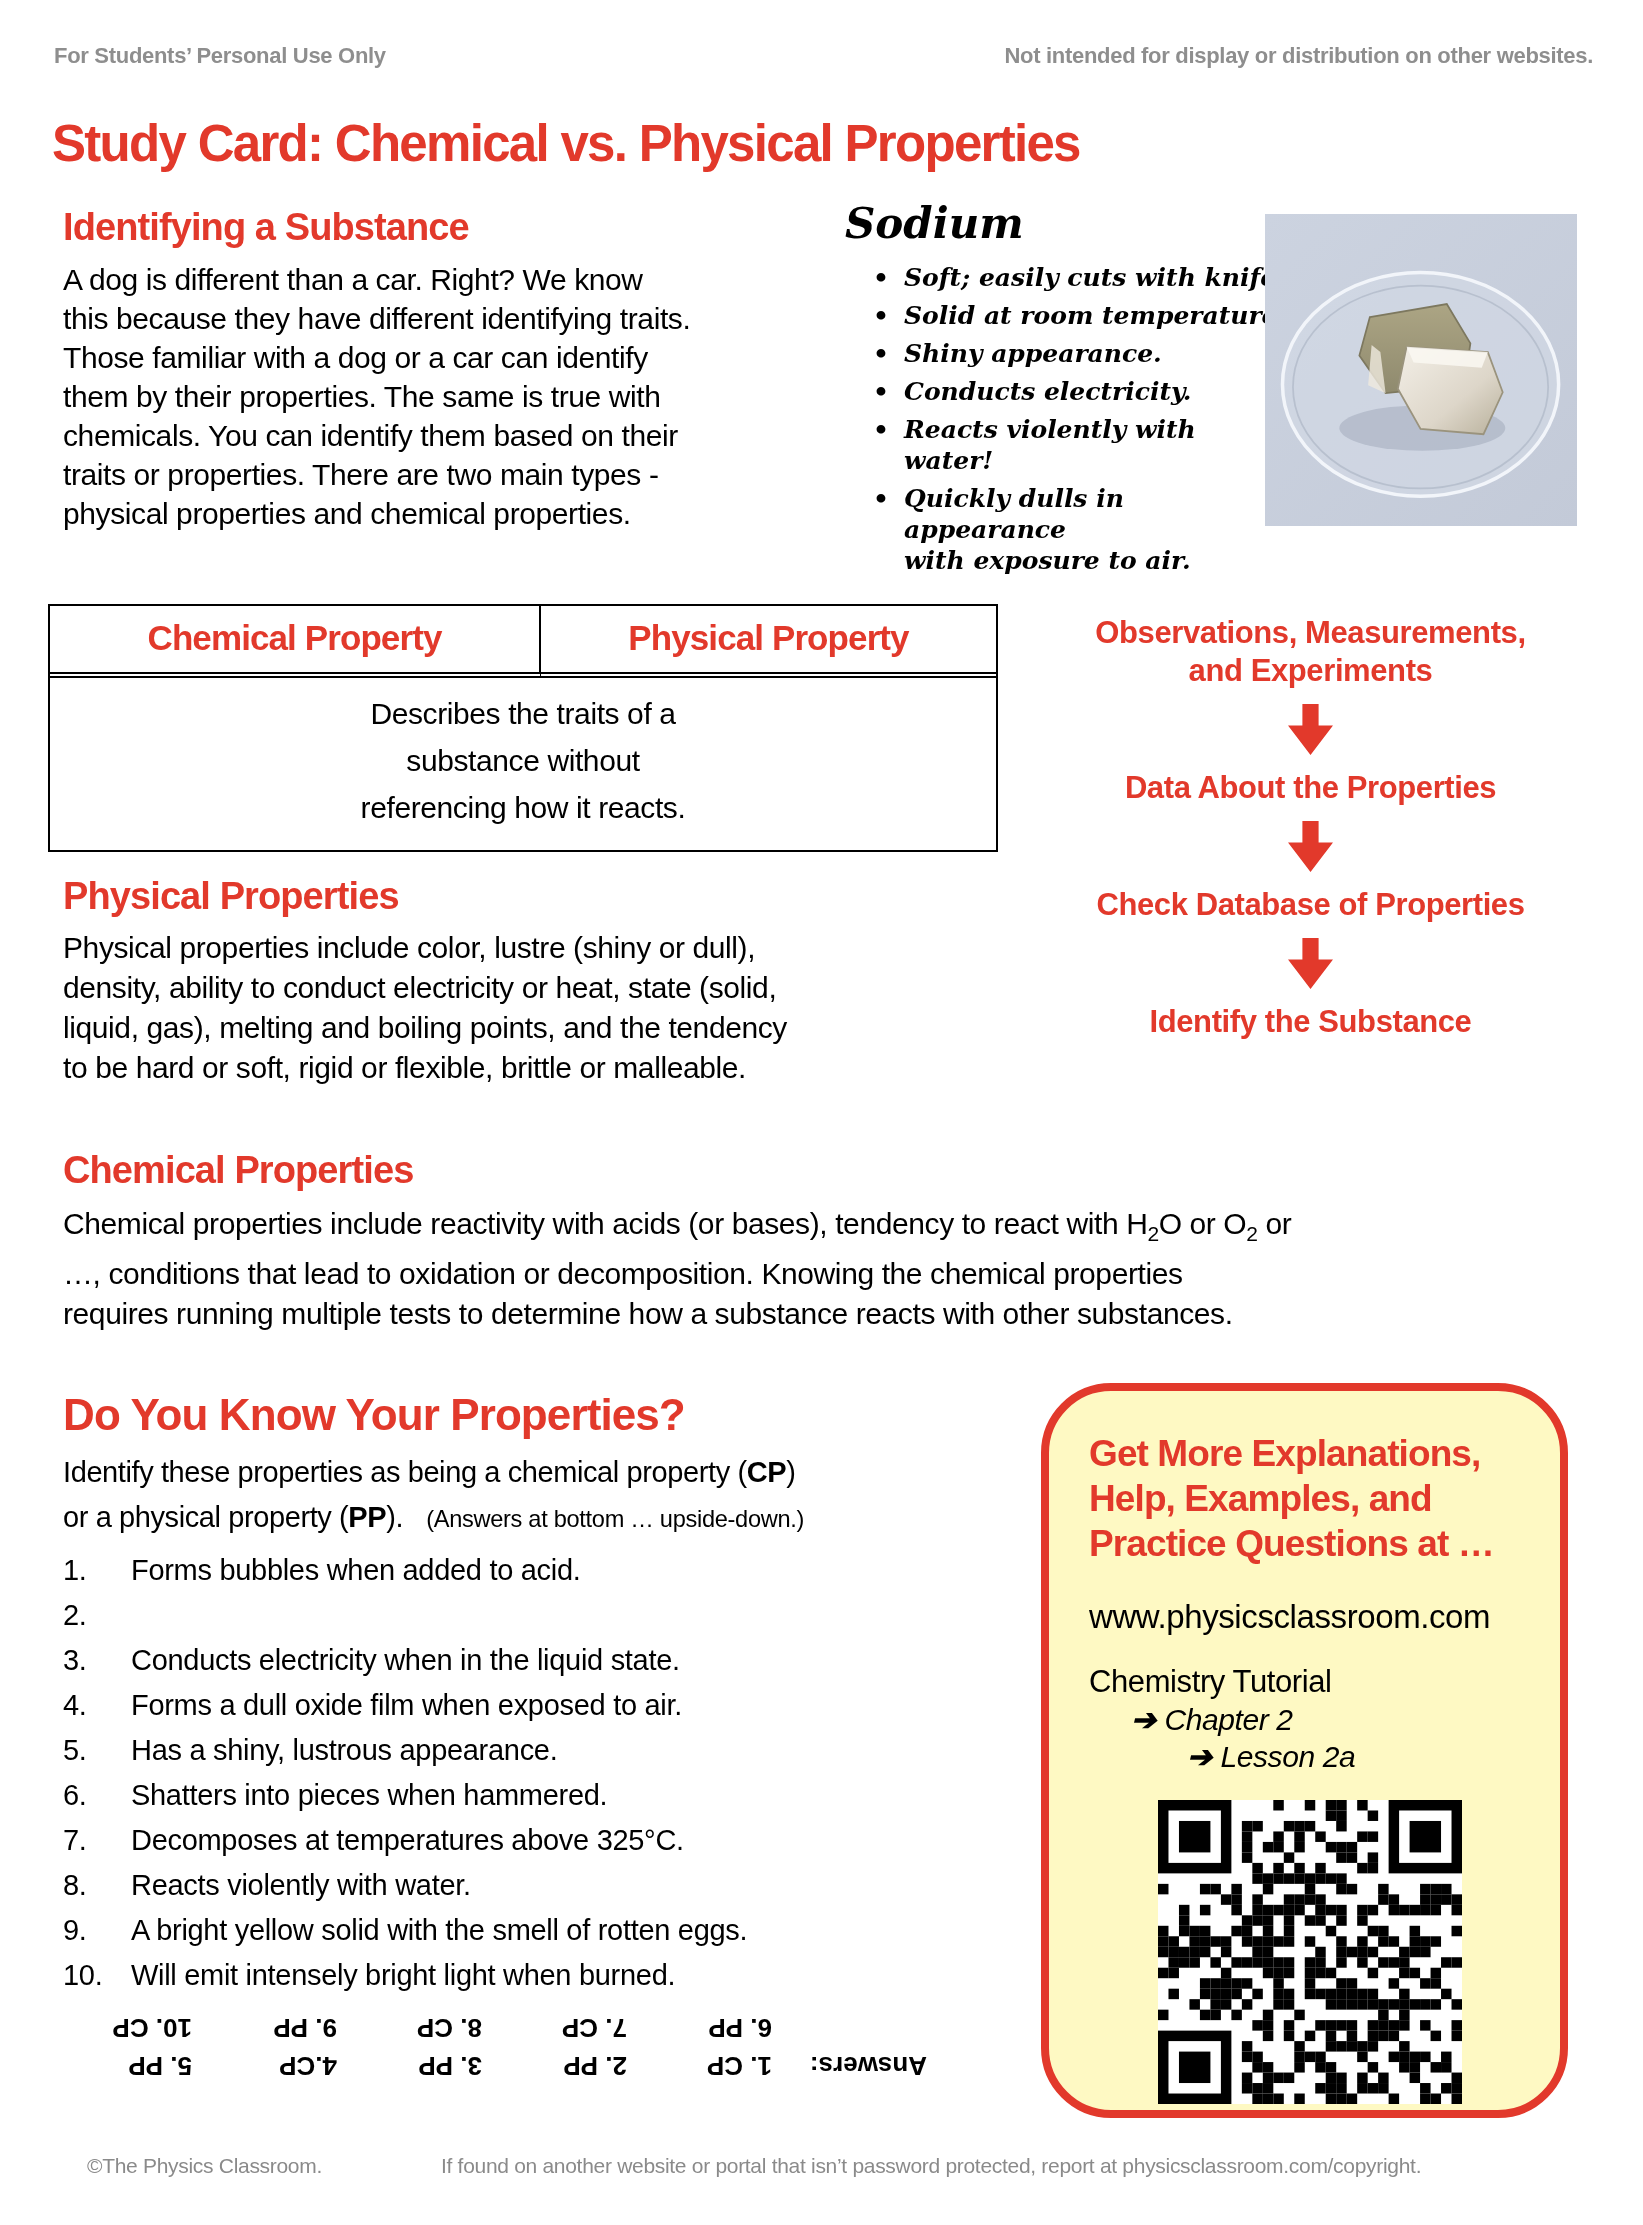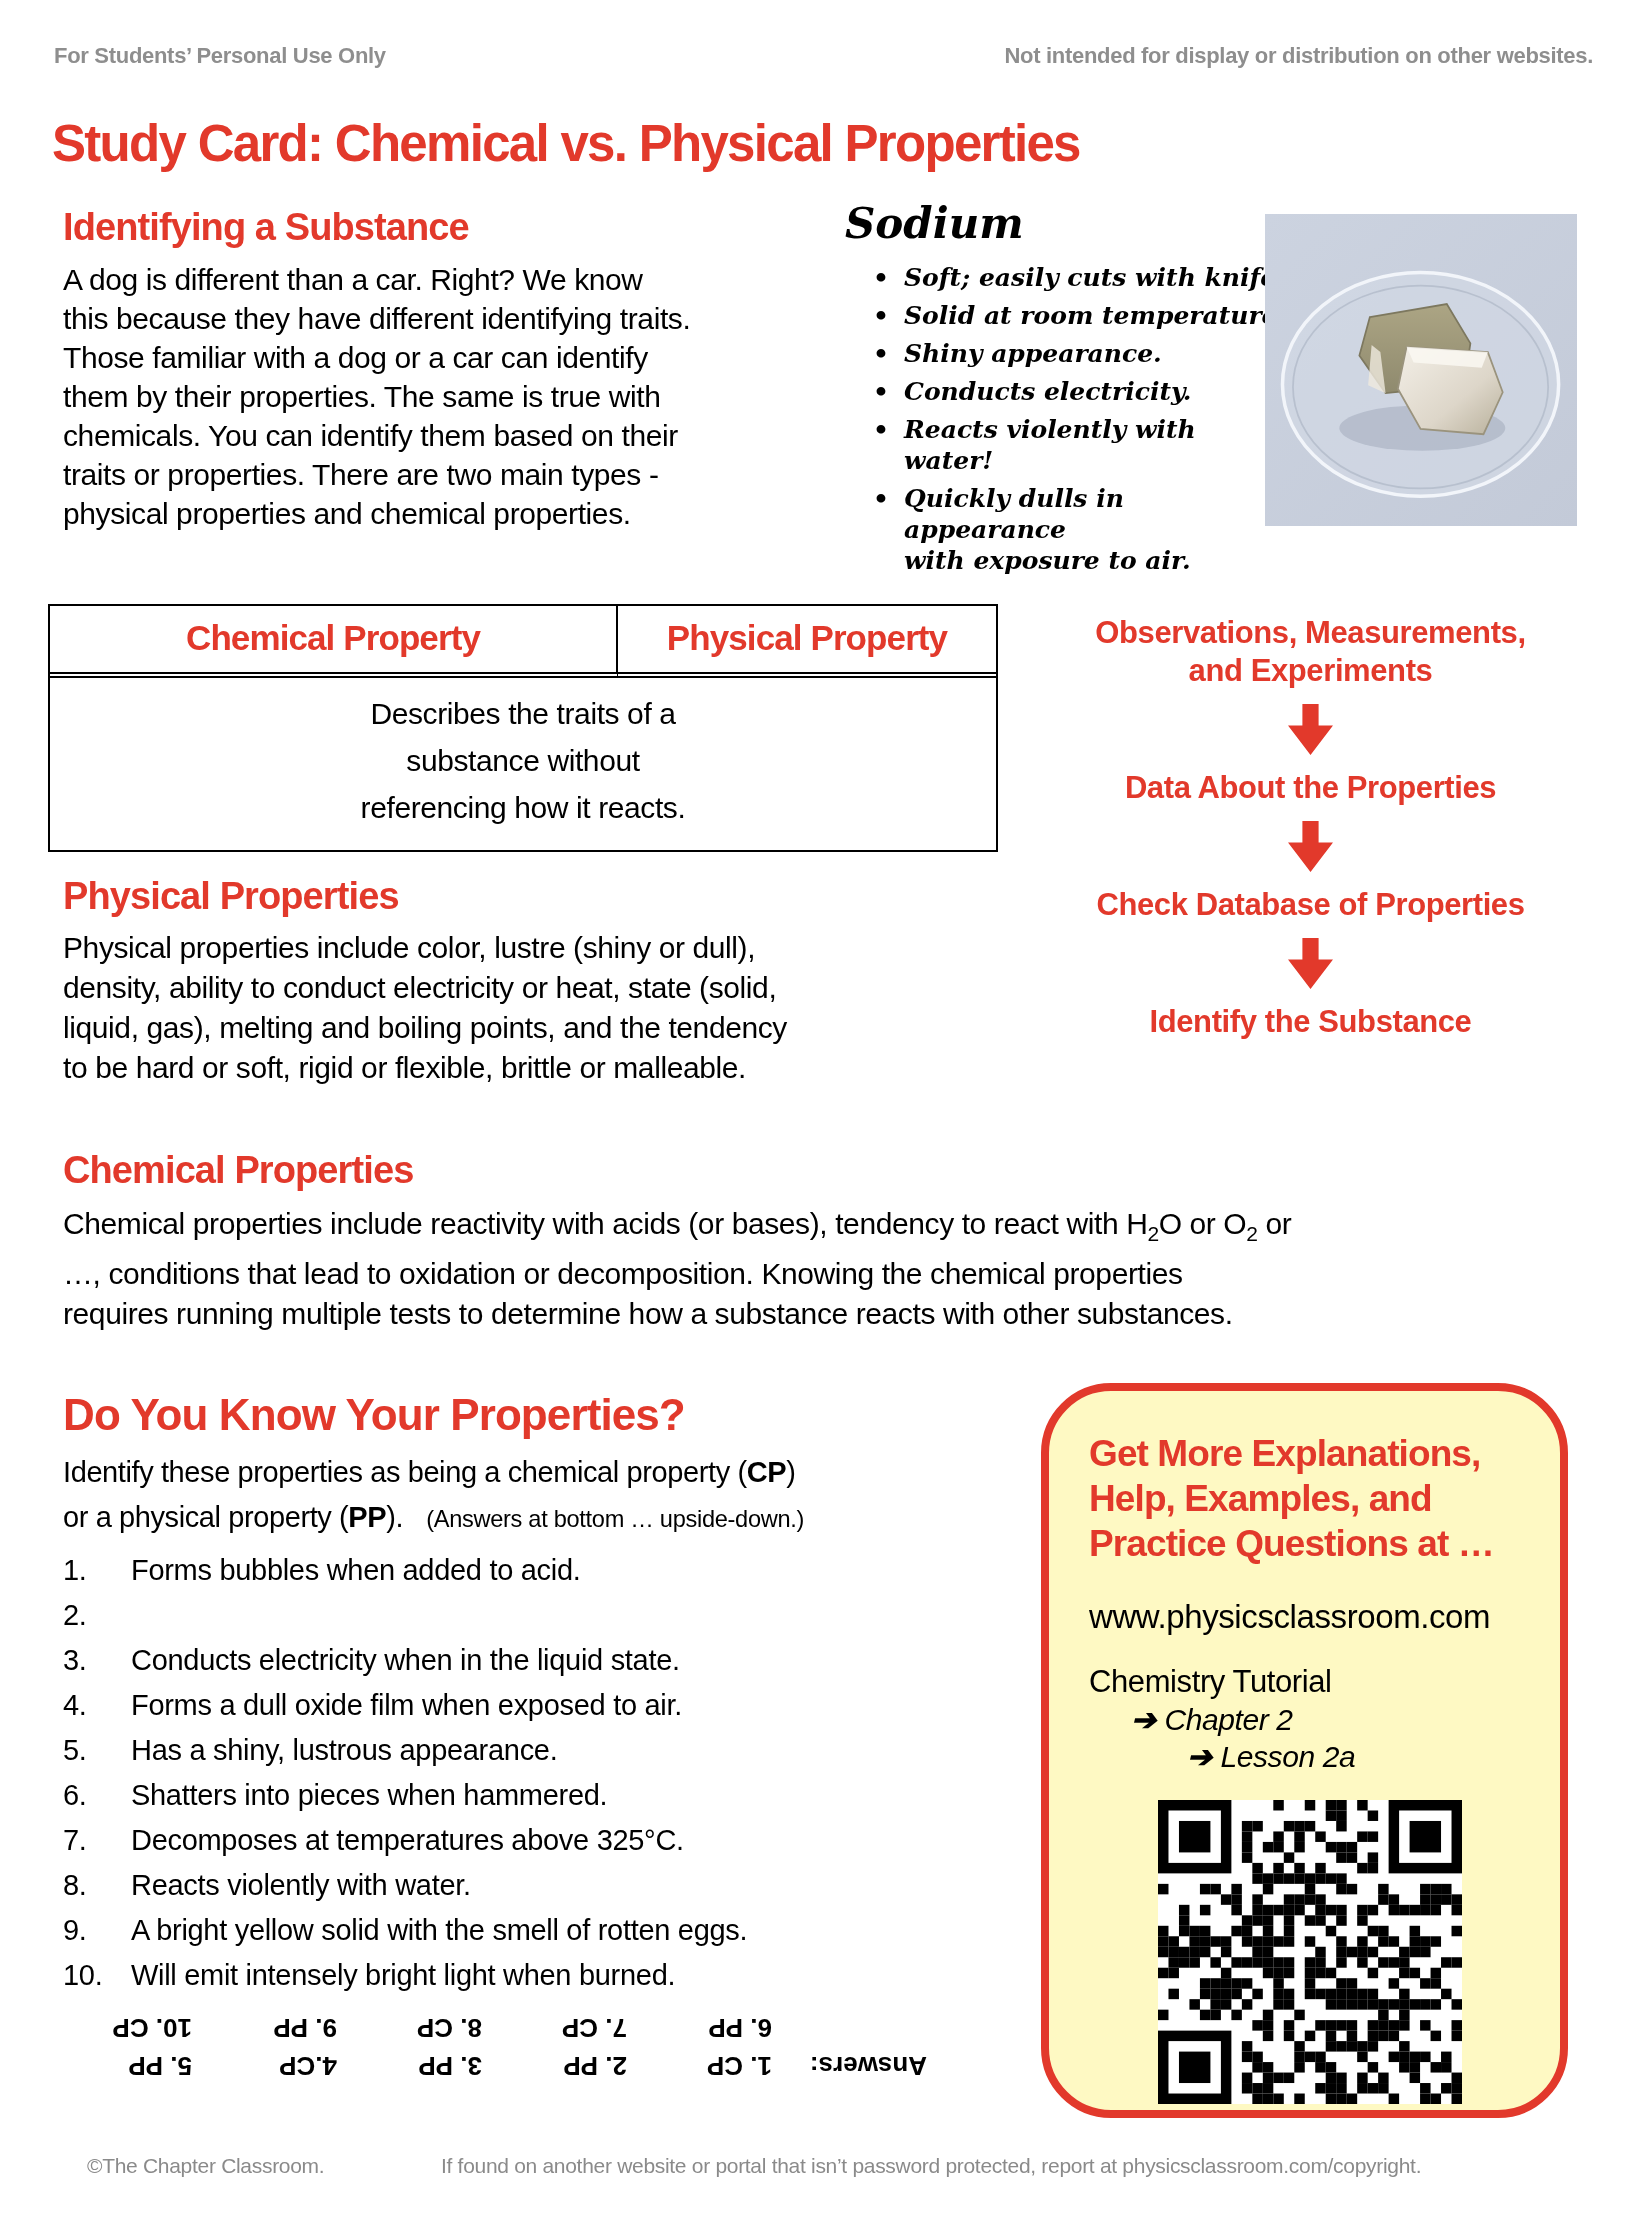--- a/index.html
+++ b/index.html
@@ -29,21 +29,21 @@
   .na-bullet{width:31px;flex:0 0 31px;font-style:normal;}
 
   
   .photo{left:1265px;top:214px;width:312px;height:312px;}
   .photo svg{display:block;}
 
   
   .ptable{left:48px;top:604px;width:950px;border:2.6px solid #000;box-sizing:border-box;}
   .ptable .row{display:flex;}
   .ptable .cell{box-sizing:border-box;text-align:center;}
-  .ptable .c1{width:568px;border-right:2.6px solid #000;}
+  .ptable .c1{width:491px;border-right:2.6px solid #000;}
   .ptable .c2{flex:1;}
   .ptable .h .cell{padding:12.2px 5.2px 14px;color:#e2392b;font-weight:bold;font-size:35px;letter-spacing:-0.9px;border-bottom:6.1px double #000;}
   .ptable .b .cell{padding:12.2px 8.7px 19px;font-size:30px;line-height:47px;letter-spacing:-0.4px;}
 
   
   .flow{left:1009px;top:614px;width:603px;text-align:center;color:#e2392b;}
   .flow .step{font-weight:bold;font-size:31px;line-height:38px;letter-spacing:-0.4px;}
   .flow .arrow{width:45px;height:51px;margin:14px auto;background:#e2392b;
     clip-path:polygon(32% 0,68% 0,68% 42%,100% 42%,50% 100%,0 42%,32% 42%);}
 
@@ -597,15 +597,15 @@
   <span>4.CP</span>
   <span>5. PP</span>
   <span></span>
   <span>6. PP</span>
   <span>7. CP</span>
   <span>8. CP</span>
   <span>9. PP</span>
   <span>10. CP</span>
 </div>
 
-<div class="abs foot foot-left">©The Chapter Classroom.</div>
+<div class="abs foot foot-left">©The Physics Classroom.</div>
 <div class="abs foot foot-right">If found on another website or portal that isn’t password protected, report at physicsclassroom.com/copyright.</div>
 
 
 </body></html>

